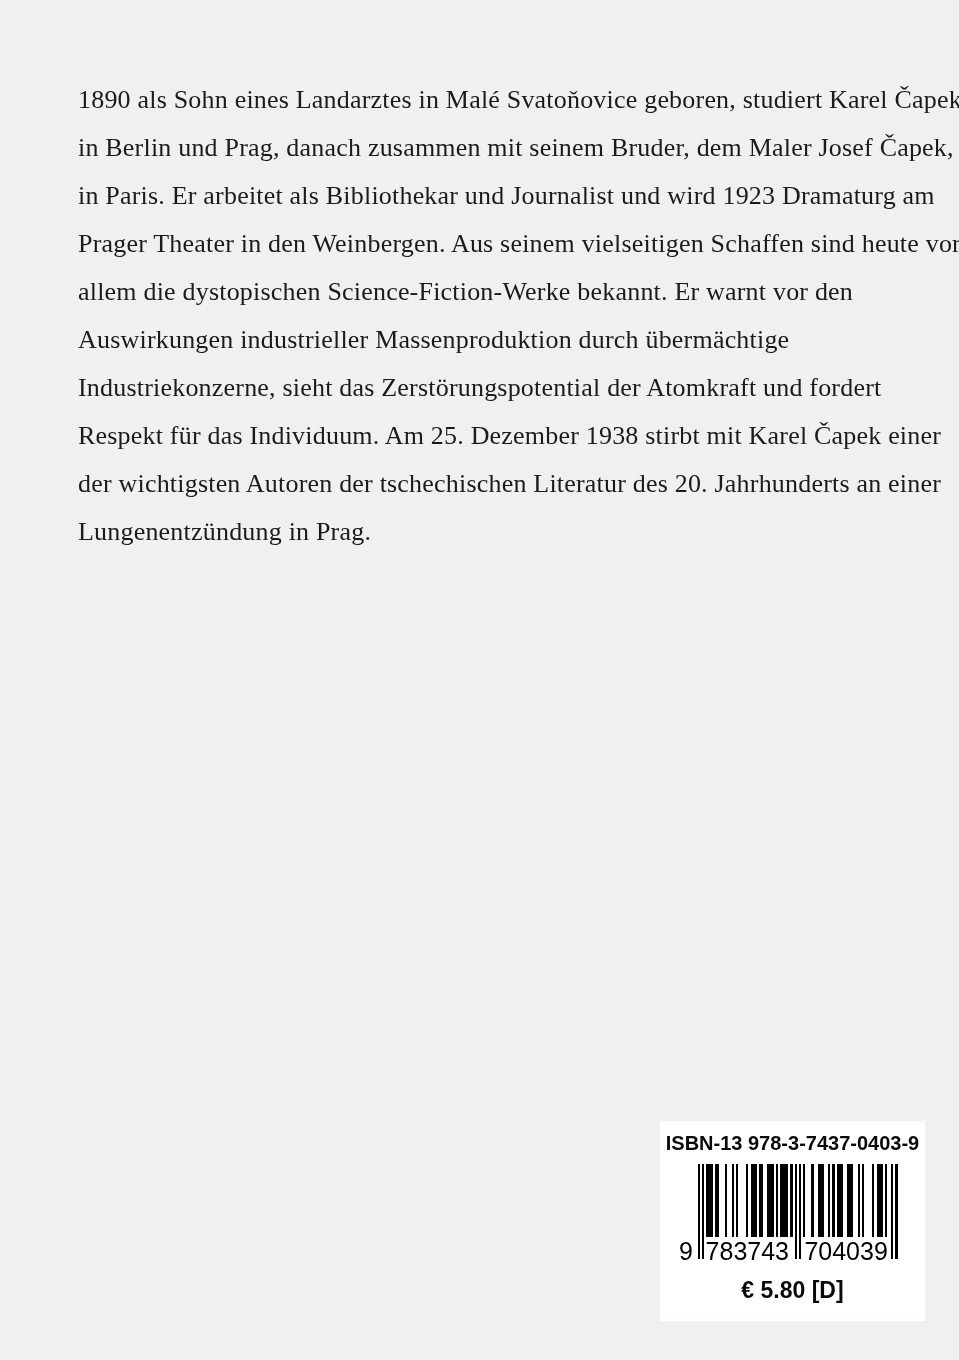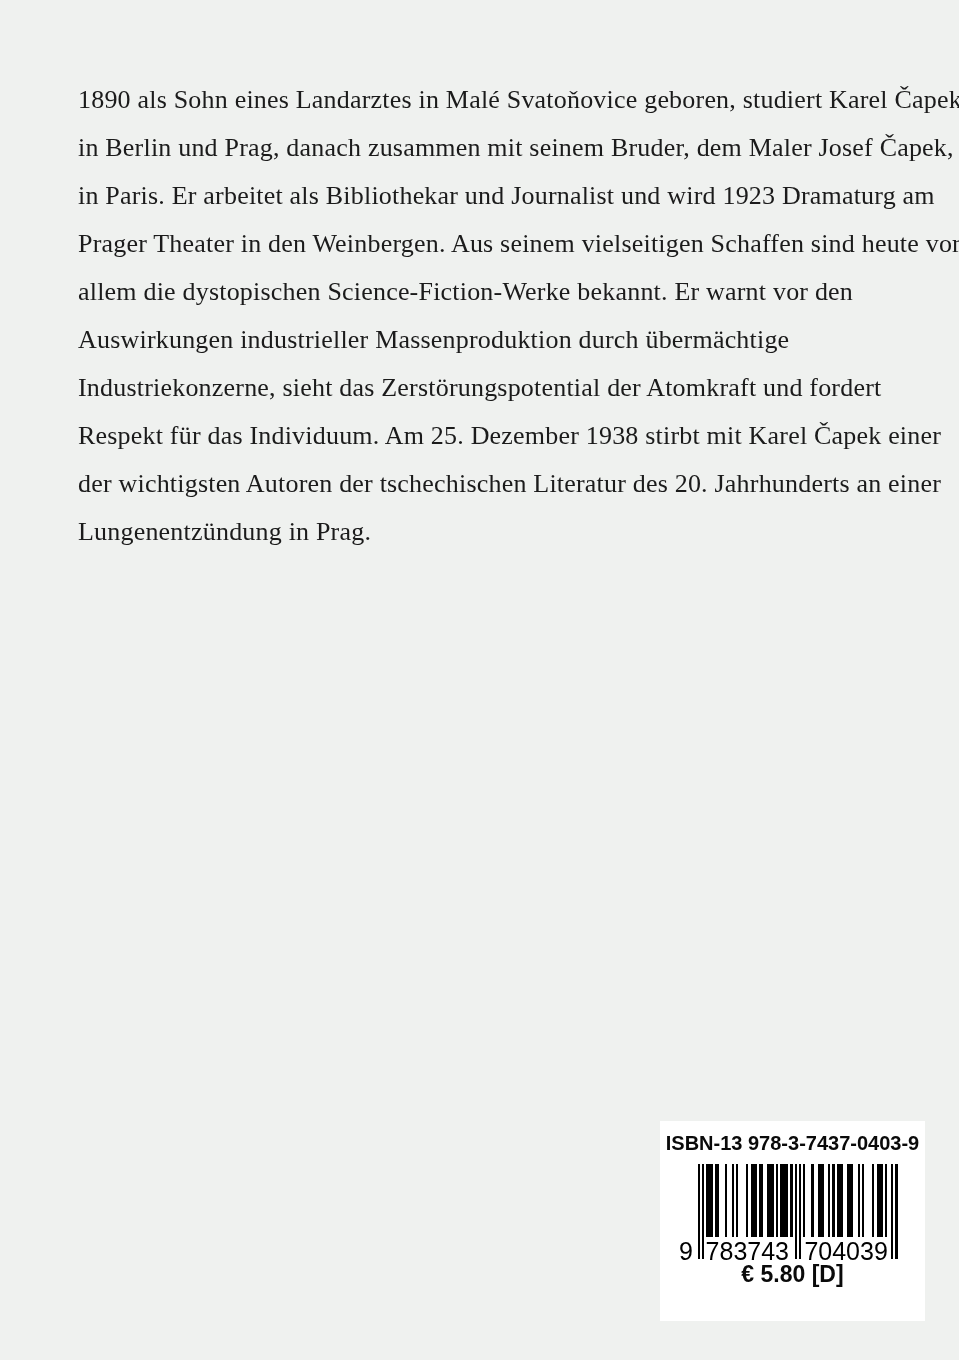--- a/index.html
+++ b/index.html
@@ -46,20 +46,21 @@
     font-size: 20px;
     color: #0a0a0a;
     white-space: nowrap;
     text-align: right;
   }
   .barcode-wrap {
     margin-top: 9px;
     line-height: 0;
   }
   .price {
+    margin-top: 16px;
     font-family: "Liberation Sans", sans-serif;
     font-weight: bold;
     font-size: 23px;
     color: #0a0a0a;
     white-space: nowrap;
   }
 </style>
 </head>
 <body>
 

